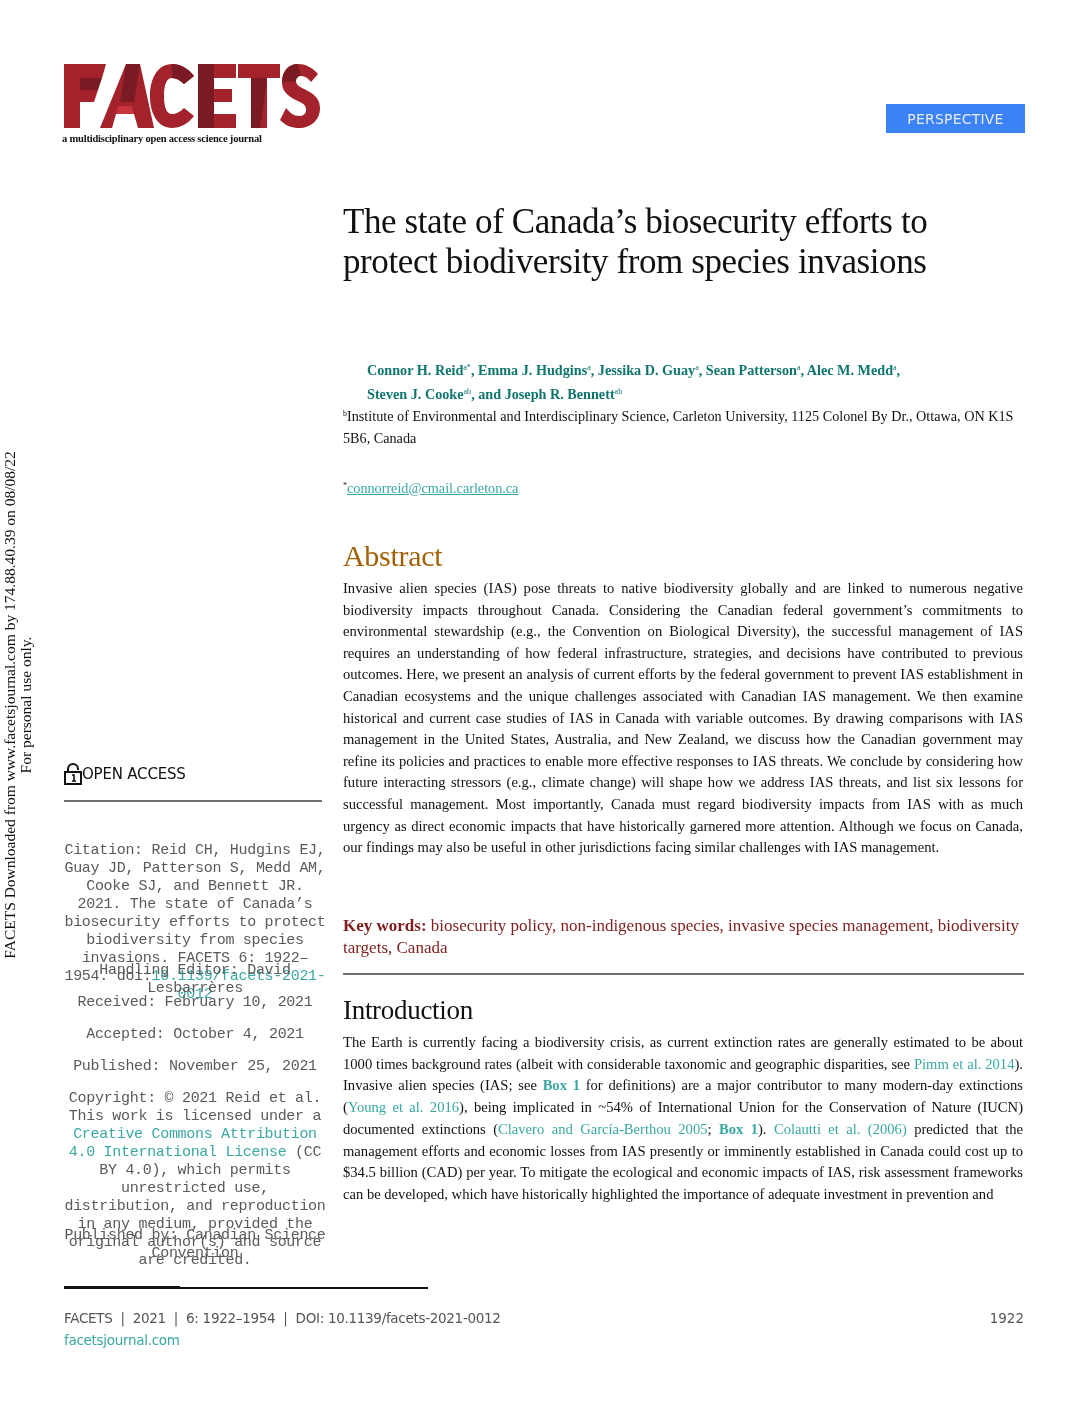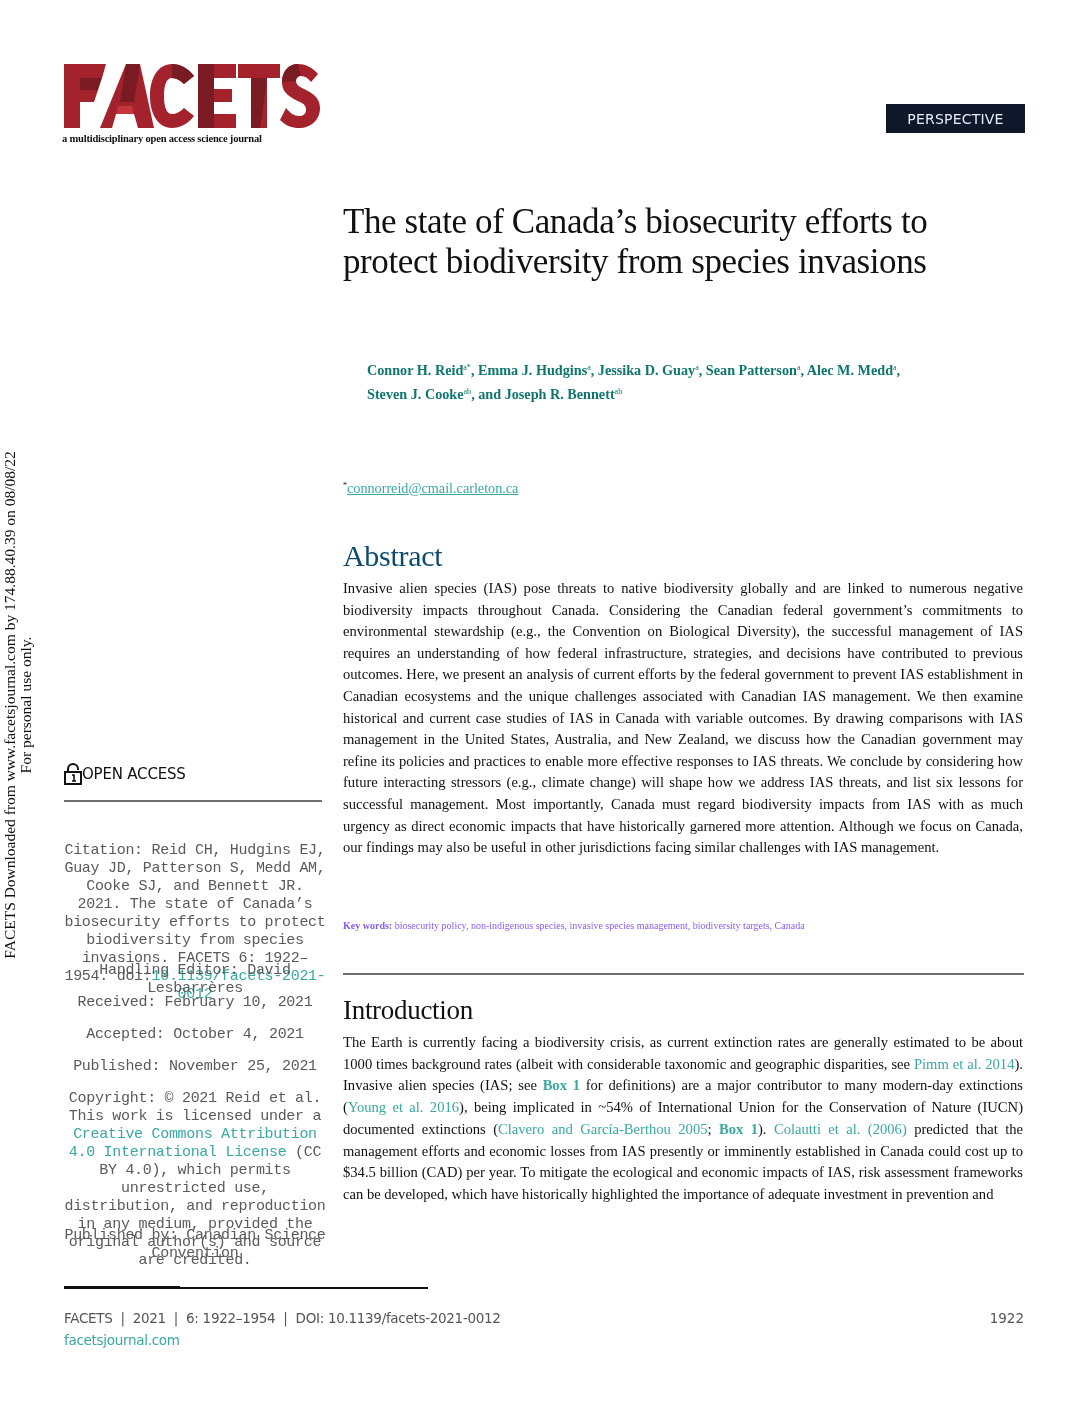--- a/index.html
+++ b/index.html
@@ -2,38 +2,38 @@
 <html><head>
 <meta charset="utf-8">
 <style>
   html, body { margin: 0; padding: 0; background: #ffffff; }
   body { width: 1088px; height: 1408px; position: relative; overflow: hidden; color: #1a1a1a; }
 
   .logo { position: absolute; left: 62px; top: 62px; width: 260px; }
   .logo-word { display: block; height: 68px; }
   .logo-tagline { font-family: "Liberation Serif", serif; font-weight: bold; font-size: 10.5px; color: #111; letter-spacing: -0.2px; margin-top: 3px; white-space: nowrap; }
 
-  .article-type { position: absolute; left: 886px; top: 104px; width: 139px; height: 29px; background: #0f172a; color: #e6ecf8; font-family: "DejaVu Sans", sans-serif; font-size: 14px; letter-spacing: 0.2px; display: flex; align-items: center; justify-content: center; }
+  .article-type { position: absolute; left: 886px; top: 104px; width: 139px; height: 29px; background: #3b82f6; color: #e6ecf8; font-family: "DejaVu Sans", sans-serif; font-size: 14px; letter-spacing: 0.2px; display: flex; align-items: center; justify-content: center; }
 
   .sidebar-stamp { position: absolute; left: 2px; top: 410px; width: 44px; height: 590px; }
   .sidebar-stamp .rot { position: absolute; left: 0; top: 0; transform-origin: 0 0; transform: translate(0px, 590px) rotate(-90deg); width: 590px; font-family: "Liberation Serif", serif; font-size: 15.5px; line-height: 16px; color: #111; text-align: center; }
 
   .title { position: absolute; left: 343px; top: 202px; width: 680px; font-family: "Liberation Serif", serif; font-size: 35px; line-height: 40px; letter-spacing: -0.4px; color: #111; margin: 0; font-weight: normal; }
 
   .authors { position: absolute; left: 343px; top: 357px; width: 680px; font-family: Liberation Serif, serif; font-weight: bold; font-size: 14.2px; line-height: 22px; color: #0f766e; margin-left: 24px; }
   .authors sup, .affil sup, .email sup { font-size: 8px; font-weight: normal; vertical-align: 5px; }
   .affil { position: absolute; left: 343px; top: 403px; width: 680px; font-family: "Liberation Serif", serif; font-size: 14.2px; line-height: 22px; color: #111; }
   .email { position: absolute; left: 343px; top: 480px; font-family: "Liberation Serif", serif; font-size: 14.2px; color: #111; }
   .link { color: #39a8a2; text-decoration: underline; }
   .tlink { color: #39a8a2; }
   .tlink-b { color: #39a8a2; font-weight: bold; }
 
-  .h-abstract { position: absolute; left: 343px; top: 538px; margin: 0; font-family: "Liberation Serif", serif; font-weight: normal; font-size: 30px; line-height: 36px; color: #0c4a6e; letter-spacing: -0.3px; }
+  .h-abstract { position: absolute; left: 343px; top: 538px; margin: 0; font-family: "Liberation Serif", serif; font-weight: normal; font-size: 30px; line-height: 36px; color: #a16207; letter-spacing: -0.3px; }
   .abstract-body { position: absolute; left: 343px; top: 578px; width: 680px; font-family: "Liberation Serif", serif; font-size: 14.6px; line-height: 21.6px; text-align: justify; color: #111; }
-  .keywords { position: absolute; left: 343px; top: 915px; width: 680px; font-family: "Liberation Serif", serif; font-size: 10px; line-height: 22px; color: #8b5cf6; }
+  .keywords { position: absolute; left: 343px; top: 915px; width: 680px; font-family: "Liberation Serif", serif; font-size: 17px; line-height: 22px; color: #7f1d1d; }
   .keywords b { font-weight: bold; }
   .rule-main { position: absolute; left: 343px; top: 973px; width: 681px; height: 2px; background: #6f6f6f; }
   .h-intro { position: absolute; left: 343px; top: 993px; margin: 0; font-family: "Liberation Serif", serif; font-weight: normal; font-size: 27px; line-height: 34px; color: #111; letter-spacing: -0.3px; }
   .intro-body { position: absolute; left: 343px; top: 1032px; width: 680px; font-family: "Liberation Serif", serif; font-size: 14.6px; line-height: 21.7px; text-align: justify; color: #111; }
 
   .oa { position: absolute; left: 64px; top: 763px; display: flex; align-items: center; gap: 0; font-family: "DejaVu Sans", sans-serif; font-size: 15px; color: #111; letter-spacing: -0.2px; }
   .oa svg { display: block; }
   .rule-side { position: absolute; left: 64px; top: 800px; width: 258px; height: 2px; background: #6f6f6f; }
   .side { position: absolute; left: 64px; width: 262px; font-family: Liberation Mono, monospace; font-size: 15px; line-height: 18px; color: #5a5a5a; letter-spacing: -0.3px; text-align: center; }
   .side-citation { top: 842px; }
@@ -87,20 +87,21 @@
   </div>
 </div>
 
 <h1 class="title">The state of Canada’s biosecurity efforts to protect biodiversity from species invasions</h1>
 
 <div class="authors">
   <span><span>Connor H. Reid</span><sup>a*</sup></span><span>, </span><span><span>Emma J. Hudgins</span><sup>a</sup></span><span>, </span><span><span>Jessika D. Guay</span><sup>a</sup></span><span>, </span><span><span>Sean Patterson</span><sup>a</sup></span><span>, </span><span><span>Alec M. Medd</span><sup>a</sup></span><span>, </span><br><span><span>Steven J. Cooke</span><sup>ab</sup></span><span>, and </span><span><span>Joseph R. Bennett</span><sup>ab</sup></span>
 </div>
 
 <div class="affil">
+  <div><sup>b</sup><span>Institute of Environmental and Interdisciplinary Science, Carleton University, 1125 Colonel By Dr., Ottawa, ON K1S 5B6, Canada</span></div>
 </div>
 
 <div class="email">
   <sup>*</sup><a class="link">connorreid@cmail.carleton.ca</a>
 </div>
 
 <h2 class="h-abstract">Abstract</h2>
 <p class="abstract-body" style="margin:0;">Invasive alien species (IAS) pose threats to native biodiversity globally and are linked to numerous negative biodiversity impacts throughout Canada. Considering the Canadian federal government’s commitments to environmental stewardship (e.g., the Convention on Biological Diversity), the successful management of IAS requires an understanding of how federal infrastructure, strategies, and decisions have contributed to previous outcomes. Here, we present an analysis of current efforts by the federal government to prevent IAS establishment in Canadian ecosystems and the unique challenges associated with Canadian IAS management. We then examine historical and current case studies of IAS in Canada with variable outcomes. By drawing comparisons with IAS management in the United States, Australia, and New Zealand, we discuss how the Canadian government may refine its policies and practices to enable more effective responses to IAS threats. We conclude by considering how future interacting stressors (e.g., climate change) will shape how we address IAS threats, and list six lessons for successful management. Most importantly, Canada must regard biodiversity impacts from IAS with as much urgency as direct economic impacts that have historically garnered more attention. Although we focus on Canada, our findings may also be useful in other jurisdictions facing similar challenges with IAS management.</p>
 
 <div class="keywords">

